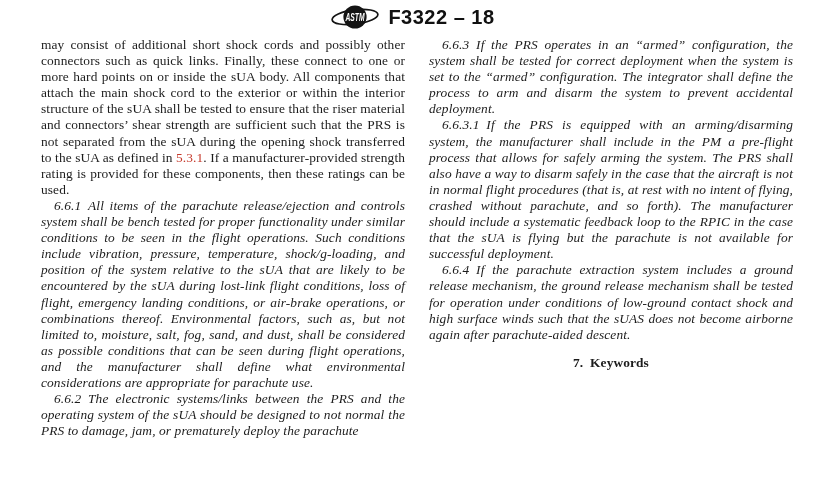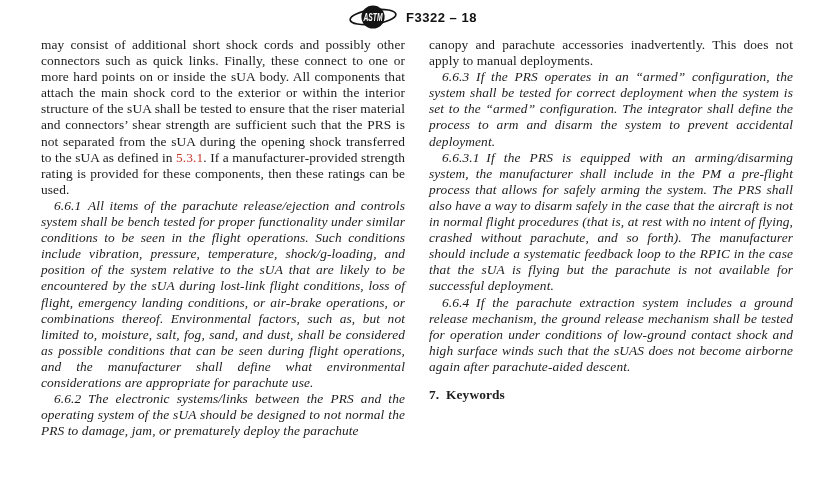--- a/index.html
+++ b/index.html
@@ -23,21 +23,21 @@
     width: 100%;
     display: flex;
     align-items: center;
     justify-content: center;
     gap: 9px;
     height: 28px;
   }
   .designation {
     font-family: "Liberation Sans", sans-serif;
     font-weight: bold;
-    font-size: 13px;
+    font-size: 20px;
     letter-spacing: 0.5px;
     color: #111111;
     white-space: nowrap;
   }
   .columns {
     position: absolute;
     top: 37px;
     left: 41px;
     width: 752px;
     display: flex;
@@ -54,21 +54,21 @@
     margin: 0;
   }
   .para.indent {
     text-indent: 13px;
     font-style: italic;
   }
   .para.heading {
     margin-top: 12px;
     margin-bottom: 4px;
     font-weight: bold;
-    text-align: left;
+    text-align: center;
   }
   .ref-link {
     cursor: pointer;
   }
 </style>
 </head>
 <body>
 
 <div class="page">
 
@@ -83,21 +83,20 @@
     <span class="designation">F3322 – 18</span>
   </div>
 
   <div class="columns">
     <div class="col" id="col-left">
         <p class="para"><span>may consist of additional short shock cords and possibly other connectors such as quick links. Finally, these connect to one or more hard points on or inside the sUA body. All components that attach the main shock cord to the exterior or within the interior structure of the sUA shall be tested to ensure that the riser material and connectors’ shear strength are sufficient such that the PRS is not separated from the sUA during the opening shock transferred to the sUA as defined in </span><span class="ref-link" style="color: rgb(197, 57, 43);">5.3.1</span><span>. If a manufacturer-provided strength rating is provided for these components, then these ratings can be used.</span></p>
         <p class="para indent"><span>6.6.1 All items of the parachute release/ejection and controls system shall be bench tested for proper functionality under similar conditions to be seen in the flight operations. Such conditions include vibration, pressure, temperature, shock/g-loading, and position of the system relative to the sUA that are likely to be encountered by the sUA during lost-link flight conditions, loss of flight, emergency landing conditions, or air-brake operations, or combinations thereof. Environmental factors, such as, but not limited to, moisture, salt, fog, sand, and dust, shall be considered as possible conditions that can be seen during flight operations, and the manufacturer shall define what environmental considerations are appropriate for parachute use.</span></p>
         <p class="para indent"><span>6.6.2 The electronic systems/links between the PRS and the operating system of the sUA should be designed to not normal the PRS to damage, jam, or prematurely deploy the parachute</span></p>
       </div>
     <div class="col" id="col-right">
-        <p class="para"><span>canopy and parachute accessories inadvertently. This does not apply to manual deployments.</span></p>
         <p class="para indent"><span>6.6.3 If the PRS operates in an “armed” configuration, the system shall be tested for correct deployment when the system is set to the “armed” configuration. The integrator shall define the process to arm and disarm the system to prevent accidental deployment.</span></p>
         <p class="para indent"><span>6.6.3.1 If the PRS is equipped with an arming/disarming system, the manufacturer shall include in the PM a pre-flight process that allows for safely arming the system. The PRS shall also have a way to disarm safely in the case that the aircraft is not in normal flight procedures (that is, at rest with no intent of flying, crashed without parachute, and so forth). The manufacturer should include a systematic feedback loop to the RPIC in the case that the sUA is flying but the parachute is not available for successful deployment.</span></p>
         <p class="para indent"><span>6.6.4 If the parachute extraction system includes a ground release mechanism, the ground release mechanism shall be tested for operation under conditions of low-ground contact shock and high surface winds such that the sUAS does not become airborne again after parachute-aided descent.</span></p>
         <p class="para heading"><span>7. Keywords</span></p>
       </div>
   </div>
 
 </div>
 
 </body></html>

